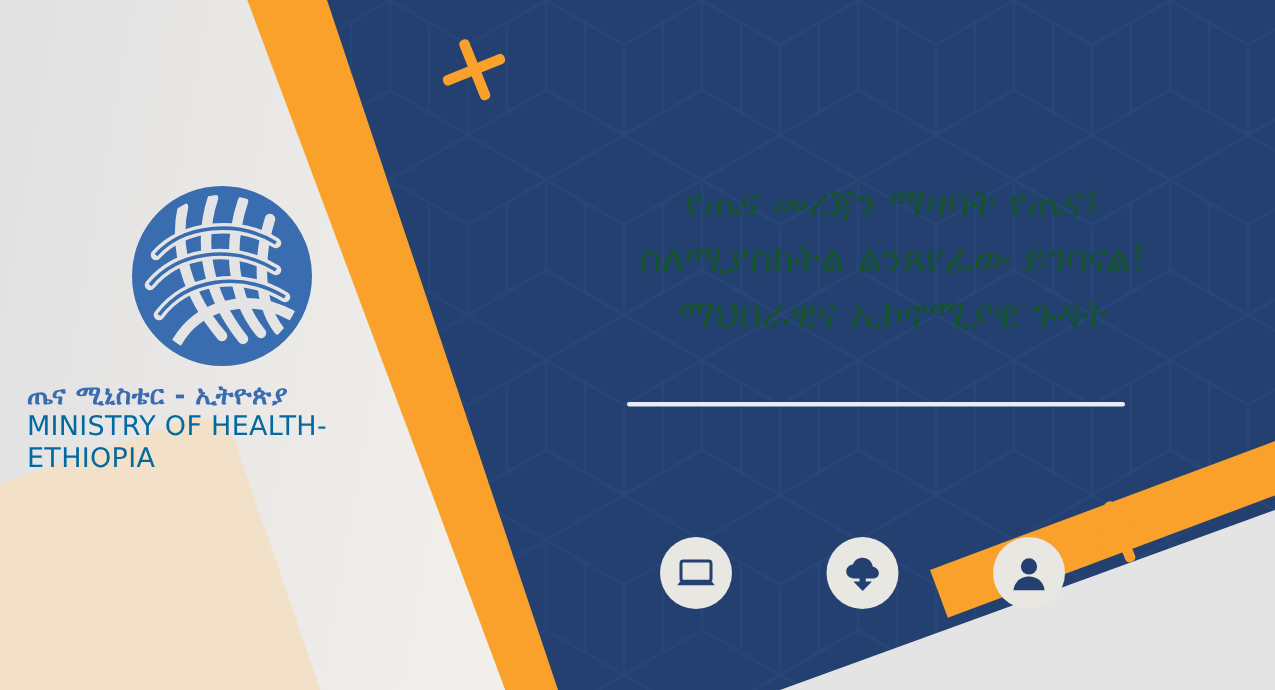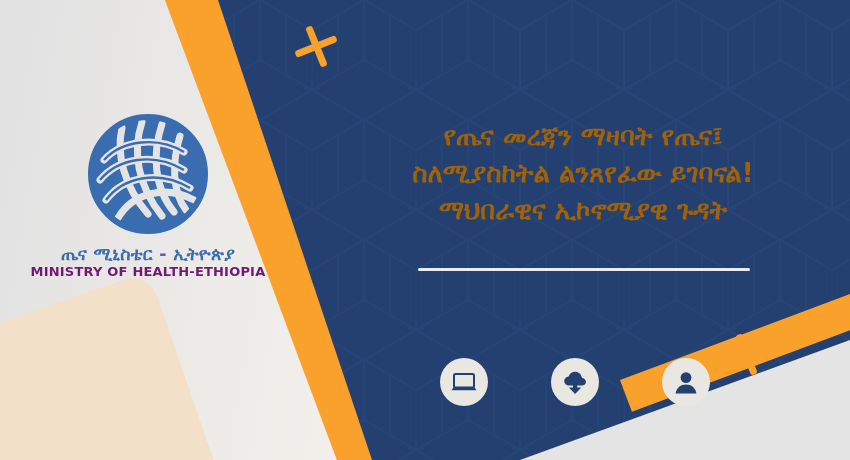--- a/index.html
+++ b/index.html
@@ -112,51 +112,50 @@
   .cross-a .bar2 { left: 21px; top: 3px; width: 7px; height: 43px; transform: rotate(-22deg); }
 
   .cross-b { left: 722px; top: 330px; width: 48px; height: 48px; }
   .cross-b .bar1 { left: 2px; top: 21px; width: 44px; height: 7px; transform: rotate(-22deg); }
   .cross-b .bar2 { left: 21px; top: 3px; width: 7px; height: 43px; transform: rotate(-22deg); }
 
   
   .logo-block {
     position: absolute;
     left: 18px;
-    top: 114px;
+    top: 124px;
     width: 260px;
-    text-align: center;
   }
   .logo-mark { width: 120px; height: 120px; margin: 0 auto; display: block; }
   .logo-name-am {
     margin-top: 10px;
     font-size: 17.5px;
     font-weight: 700;
     letter-spacing: .3px;
     color: #3a6cb0;
     line-height: 1.15;
   }
   .logo-name-en {
     margin-top: 1px;
-    font-size: 13px;
-    font-weight: 700;
+    font-size: 18px;
+    font-weight: 400;
     letter-spacing: .2px;
-    color: #701a75;
+    color: #0369a1;
     line-height: 1.15;
   }
 
   
   .headline {
     position: absolute;
-    left: 340px;
+    left: 352px;
     top: 118px;
     width: 486px;
     text-align: center;
-    color: #a16207;
-    font-weight: 700;
+    color: #14532d;
+    font-weight: 400;
     font-size: 26px;
     line-height: 1.42;
   }
   .headline .hl-line { display: block; white-space: nowrap; }
 
   .rule {
     position: absolute;
     left: 418px;
     top: 268px;
     width: 332px;

